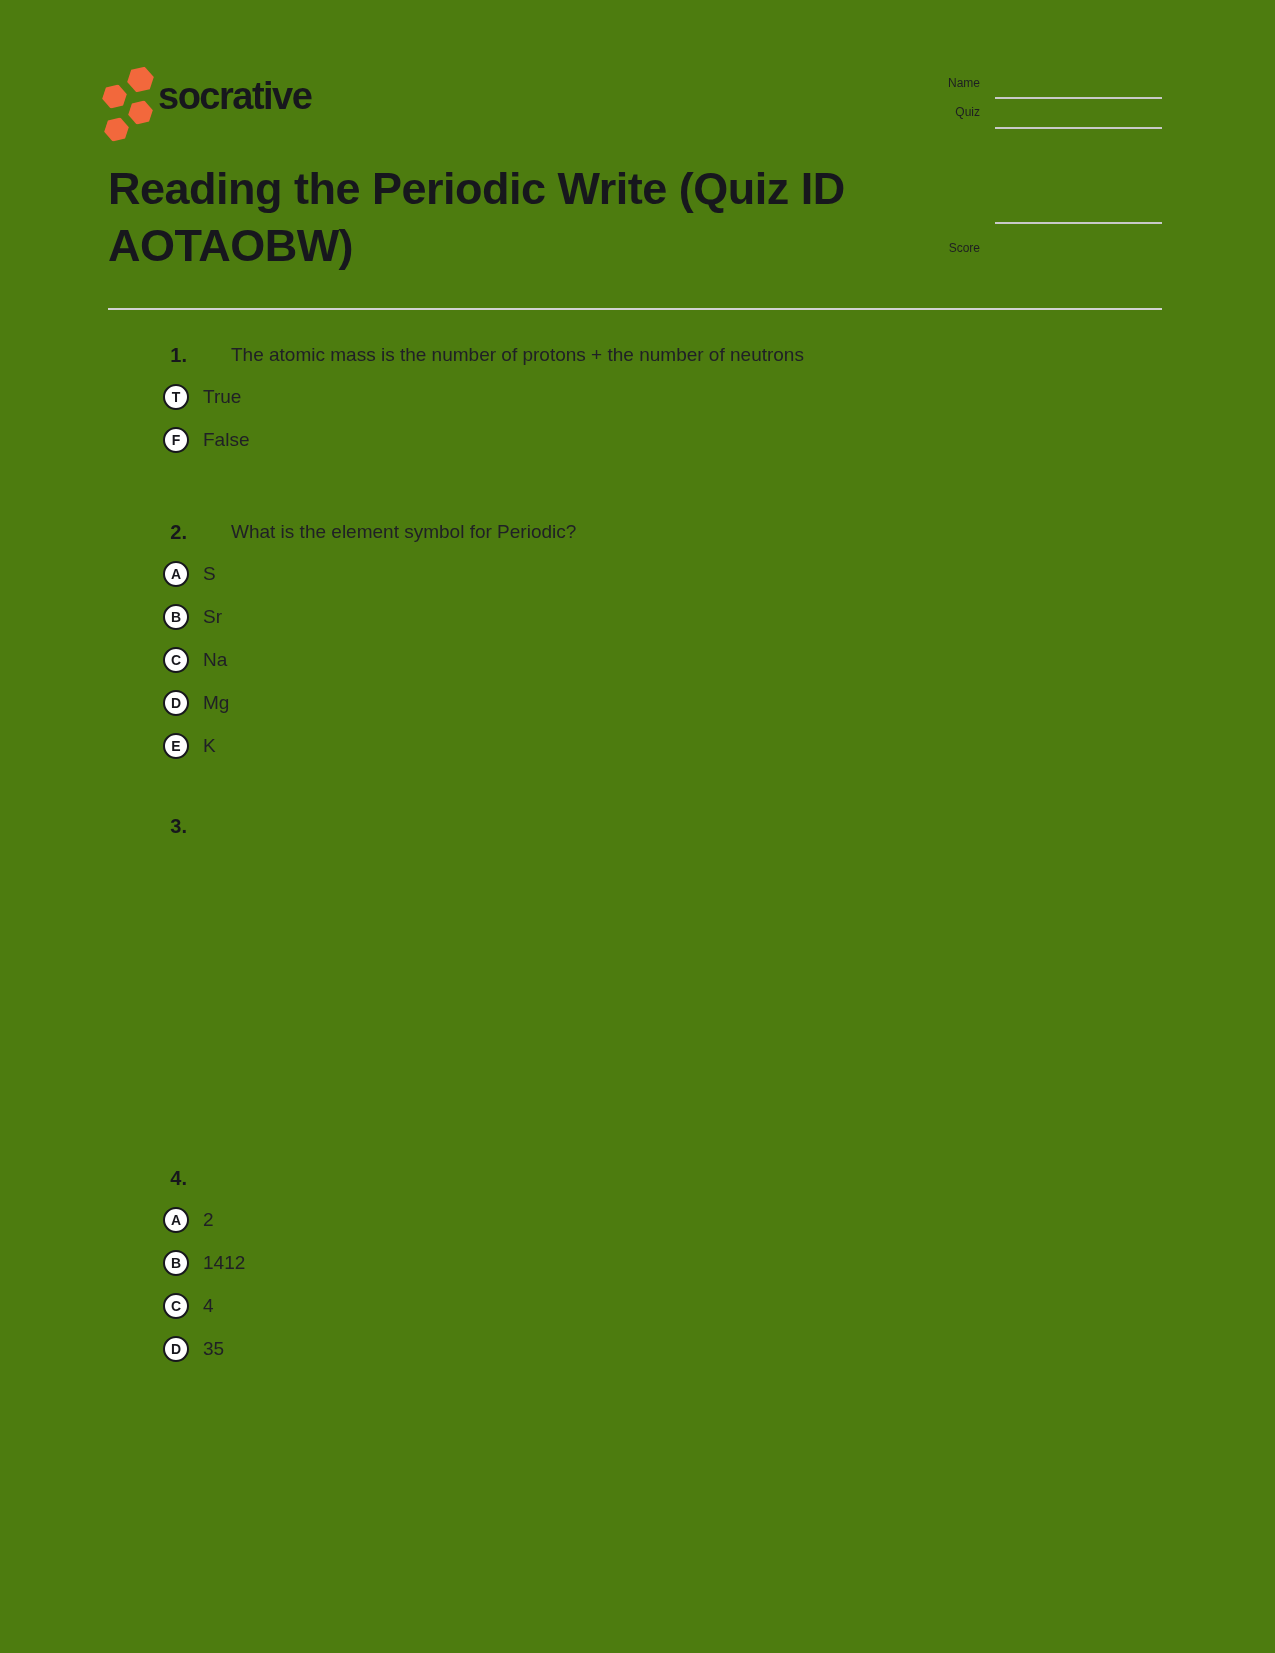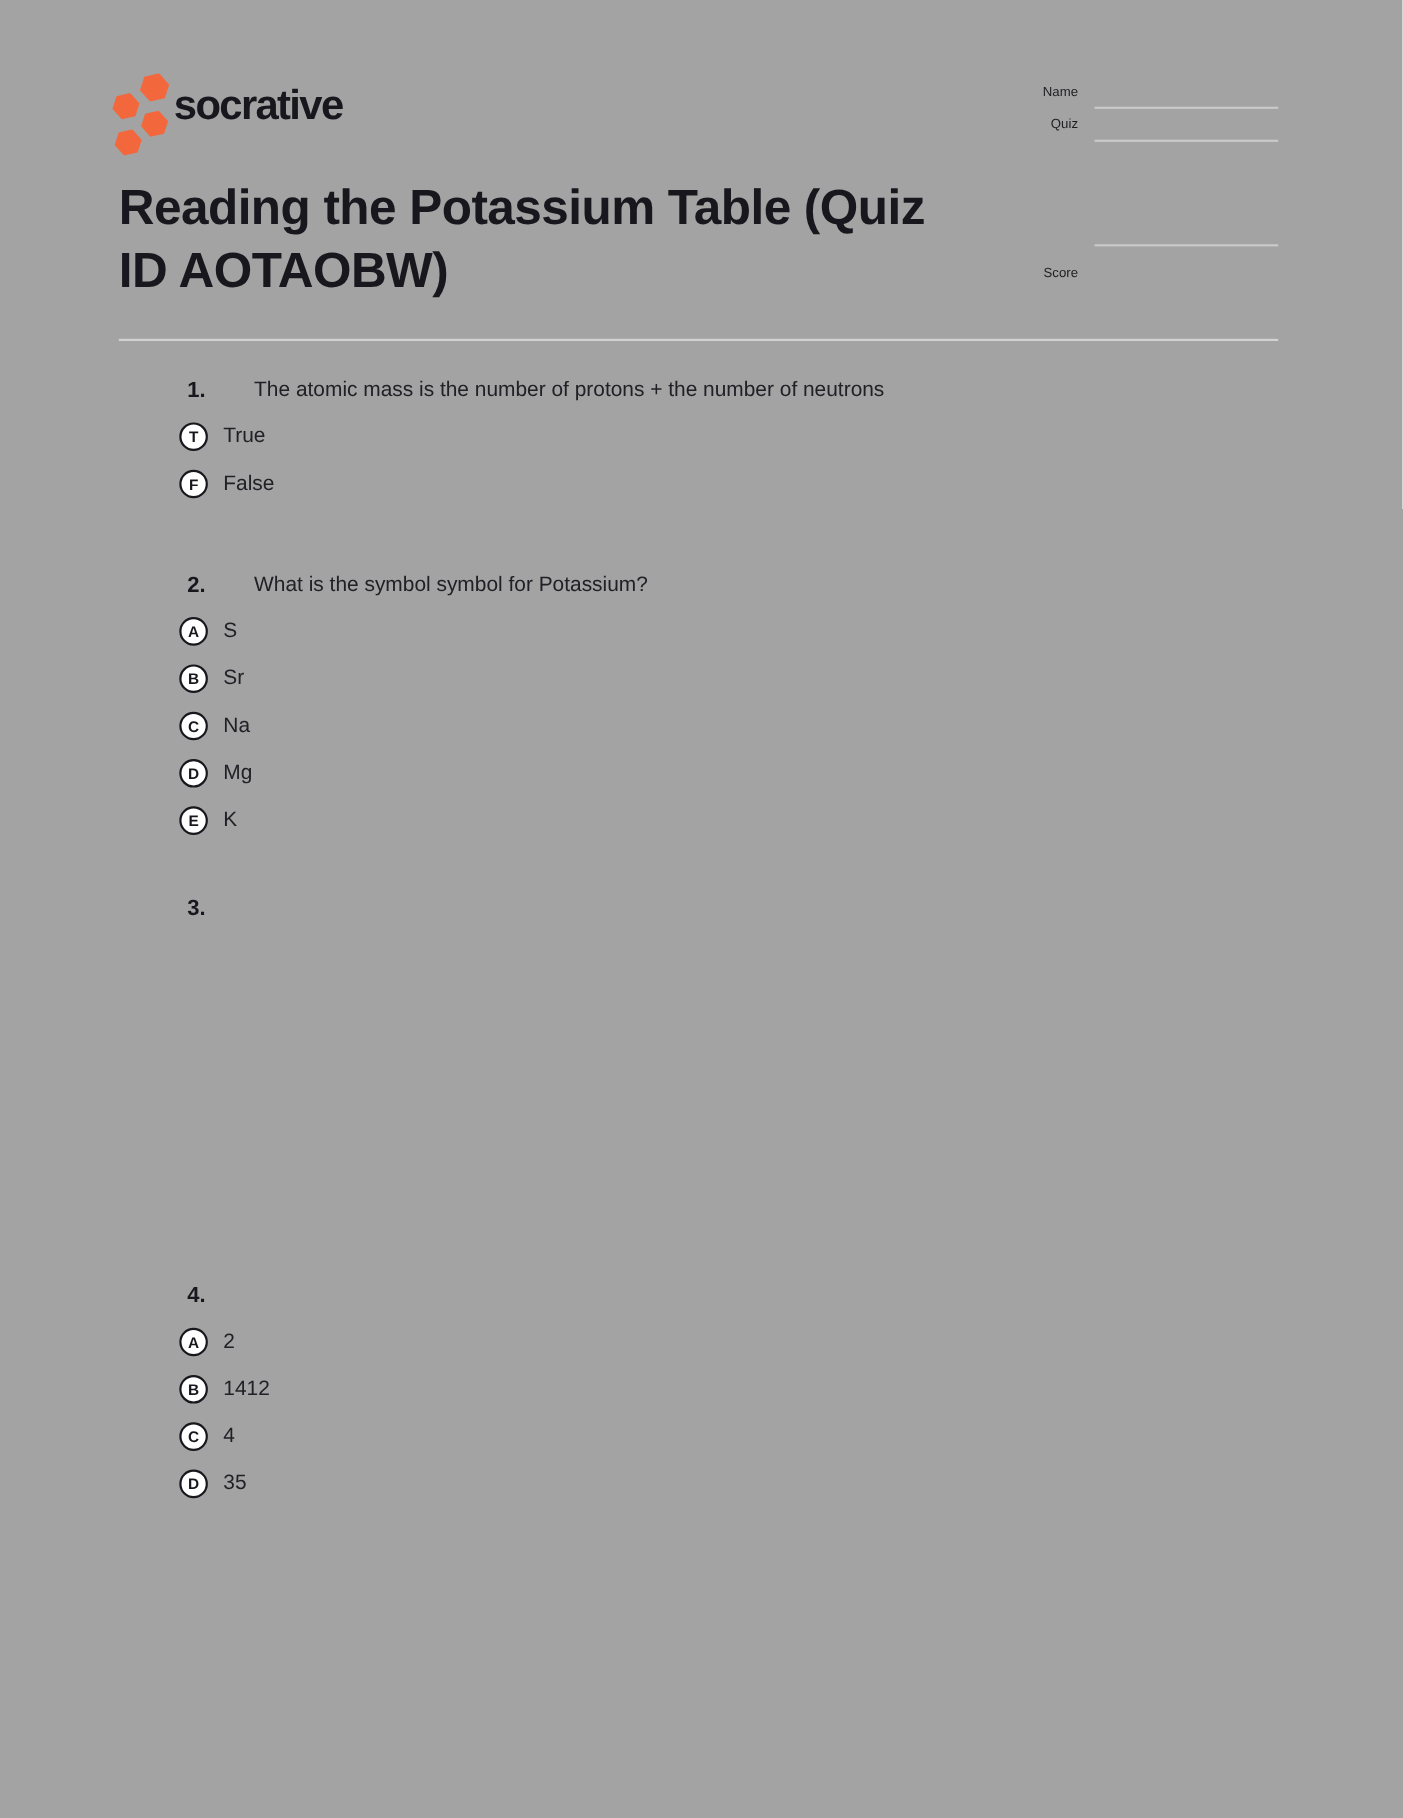--- a/index.html
+++ b/index.html
@@ -5,21 +5,21 @@
   * { margin: 0; padding: 0; box-sizing: border-box; }
   html, body { background: #ffffff; }
   body {
     width: 1275px;
     height: 1653px;
     position: relative;
     font-family: "Liberation Sans", sans-serif;
     color: #1e1e22;
     overflow: hidden;
   }
-  .page { position: absolute; inset: 0; background: #a3a3a3; }
+  .page { position: absolute; inset: 0; background: #4d7c0f; }
 
   
   .logo { position: absolute; left: 100px; top: 62px; width: 230px; height: 82px; }
   .hexes { position: absolute; left: 0; top: 0; width: 56px; height: 82px; }
   .hex {
     position: absolute;
     background: #F2683C;
     clip-path: polygon(50% 0%, 94% 26%, 94% 74%, 50% 100%, 6% 74%, 6% 26%);
     transform: rotate(18deg);
   }
@@ -105,21 +105,21 @@
 
   <div class="field-label" id="name-label">Name</div>
   <div class="field-line" id="name-line"></div>
 
   <div class="field-label" id="date-label">Quiz</div>
   <div class="field-line" id="date-line"></div>
 
   <div class="field-label" id="score-label">Score</div>
   <div class="field-line" id="score-line"></div>
 
-  <h1 class="title">Reading the Potassium Table (Quiz ID AOTAOBW)</h1>
+  <h1 class="title">Reading the Periodic Write (Quiz ID AOTAOBW)</h1>
 
   <div class="divider"></div>
 
   <div class="question" id="q1">
     <div class="q-line">
       <span class="q-num">1.</span>
       <span class="q-text">The atomic mass is the number of protons + the number of neutrons</span>
     </div>
     <div class="options">
       <div class="option">
@@ -129,21 +129,21 @@
       <div class="option">
         <span class="bubble">F</span>
         <span class="opt-text">False</span>
       </div>
     </div>
   </div>
 
   <div class="question" id="q2">
     <div class="q-line">
       <span class="q-num">2.</span>
-      <span class="q-text">What is the symbol symbol for Potassium?</span>
+      <span class="q-text">What is the element symbol for Periodic?</span>
     </div>
     <div class="options">
       <div class="option">
         <span class="bubble">A</span>
         <span class="opt-text">S</span>
       </div>
       <div class="option">
         <span class="bubble">B</span>
         <span class="opt-text">Sr</span>
       </div>

